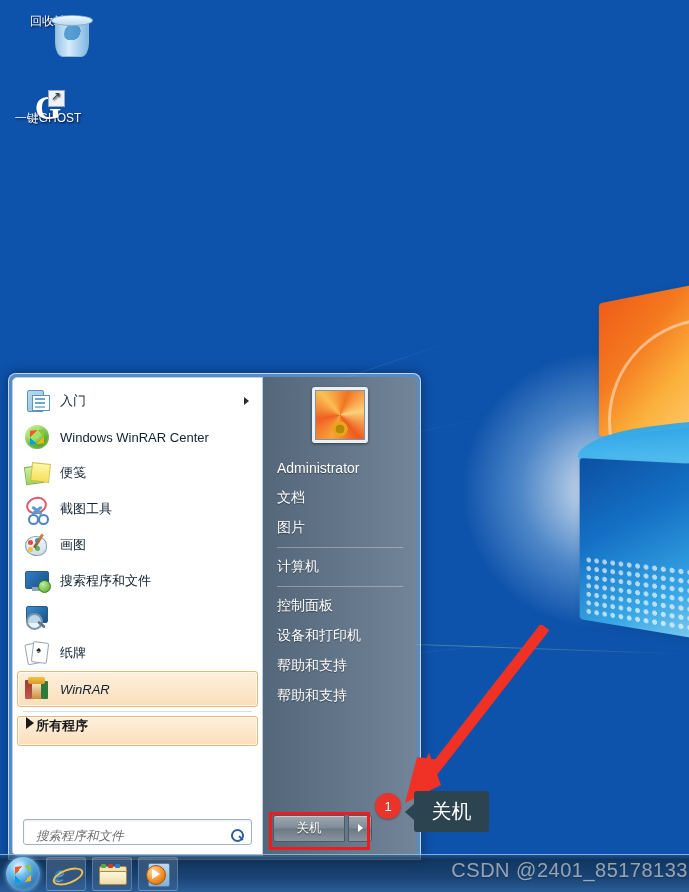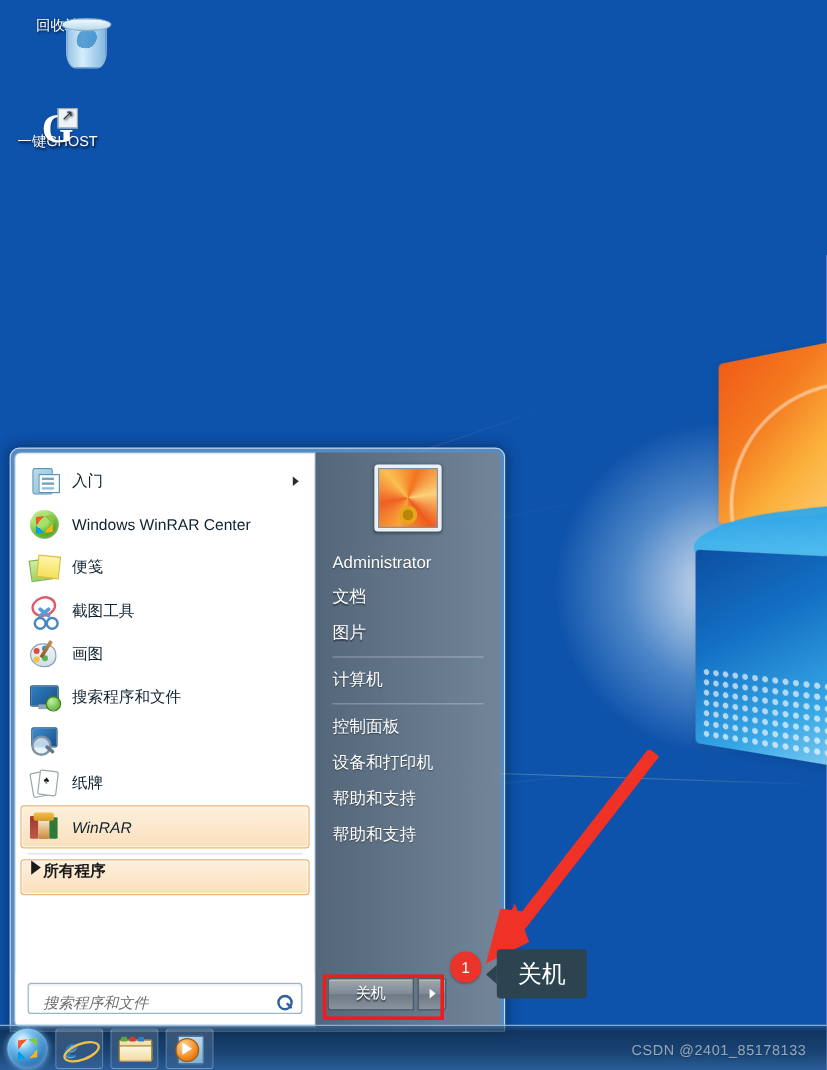--- a/index.html
+++ b/index.html
@@ -384,22 +384,22 @@
   .fold-ico .t1{left:2px;background:#5aa83c;}
   .fold-ico .t2{left:9px;background:#d03b2e;}
   .fold-ico .t3{left:16px;background:#2f7cc4;}
   .wmp-ico{position:relative;width:24px;height:22px;}
   .wmp-ico .stack{position:absolute;right:0;top:0;width:20px;height:22px;background:linear-gradient(#bcd9ef,#7fb2d8);border:1px solid #4f7ea6;border-radius:2px;}
   .wmp-ico .circ{position:absolute;left:0;top:2px;width:18px;height:18px;border-radius:50%;
     background: radial-gradient(circle at 35% 30%, #ffd9a0, #f08a1e 60%, #c05d08 100%); border:1px solid #a4550a;}
   .wmp-ico .play{position:absolute;left:6px;top:6px;width:0;height:0;border-left:8px solid #fff;border-top:5px solid transparent;border-bottom:5px solid transparent;}
 
   .watermark {
-    position: absolute; right: 17px; bottom: 10px;
-    font-size: 12px; color: rgba(255,255,255,.55);
+    position: absolute; right: 1px; bottom: 10px;
+    font-size: 20px; color: rgba(255,255,255,.55);
     text-shadow: 0 1px 1px rgba(0,0,0,.25);
     letter-spacing: .5px; z-index: 50;
   }
 </style>
 </head>
 <body>
 
 <div id="screen">
 
   <div class="wall">

